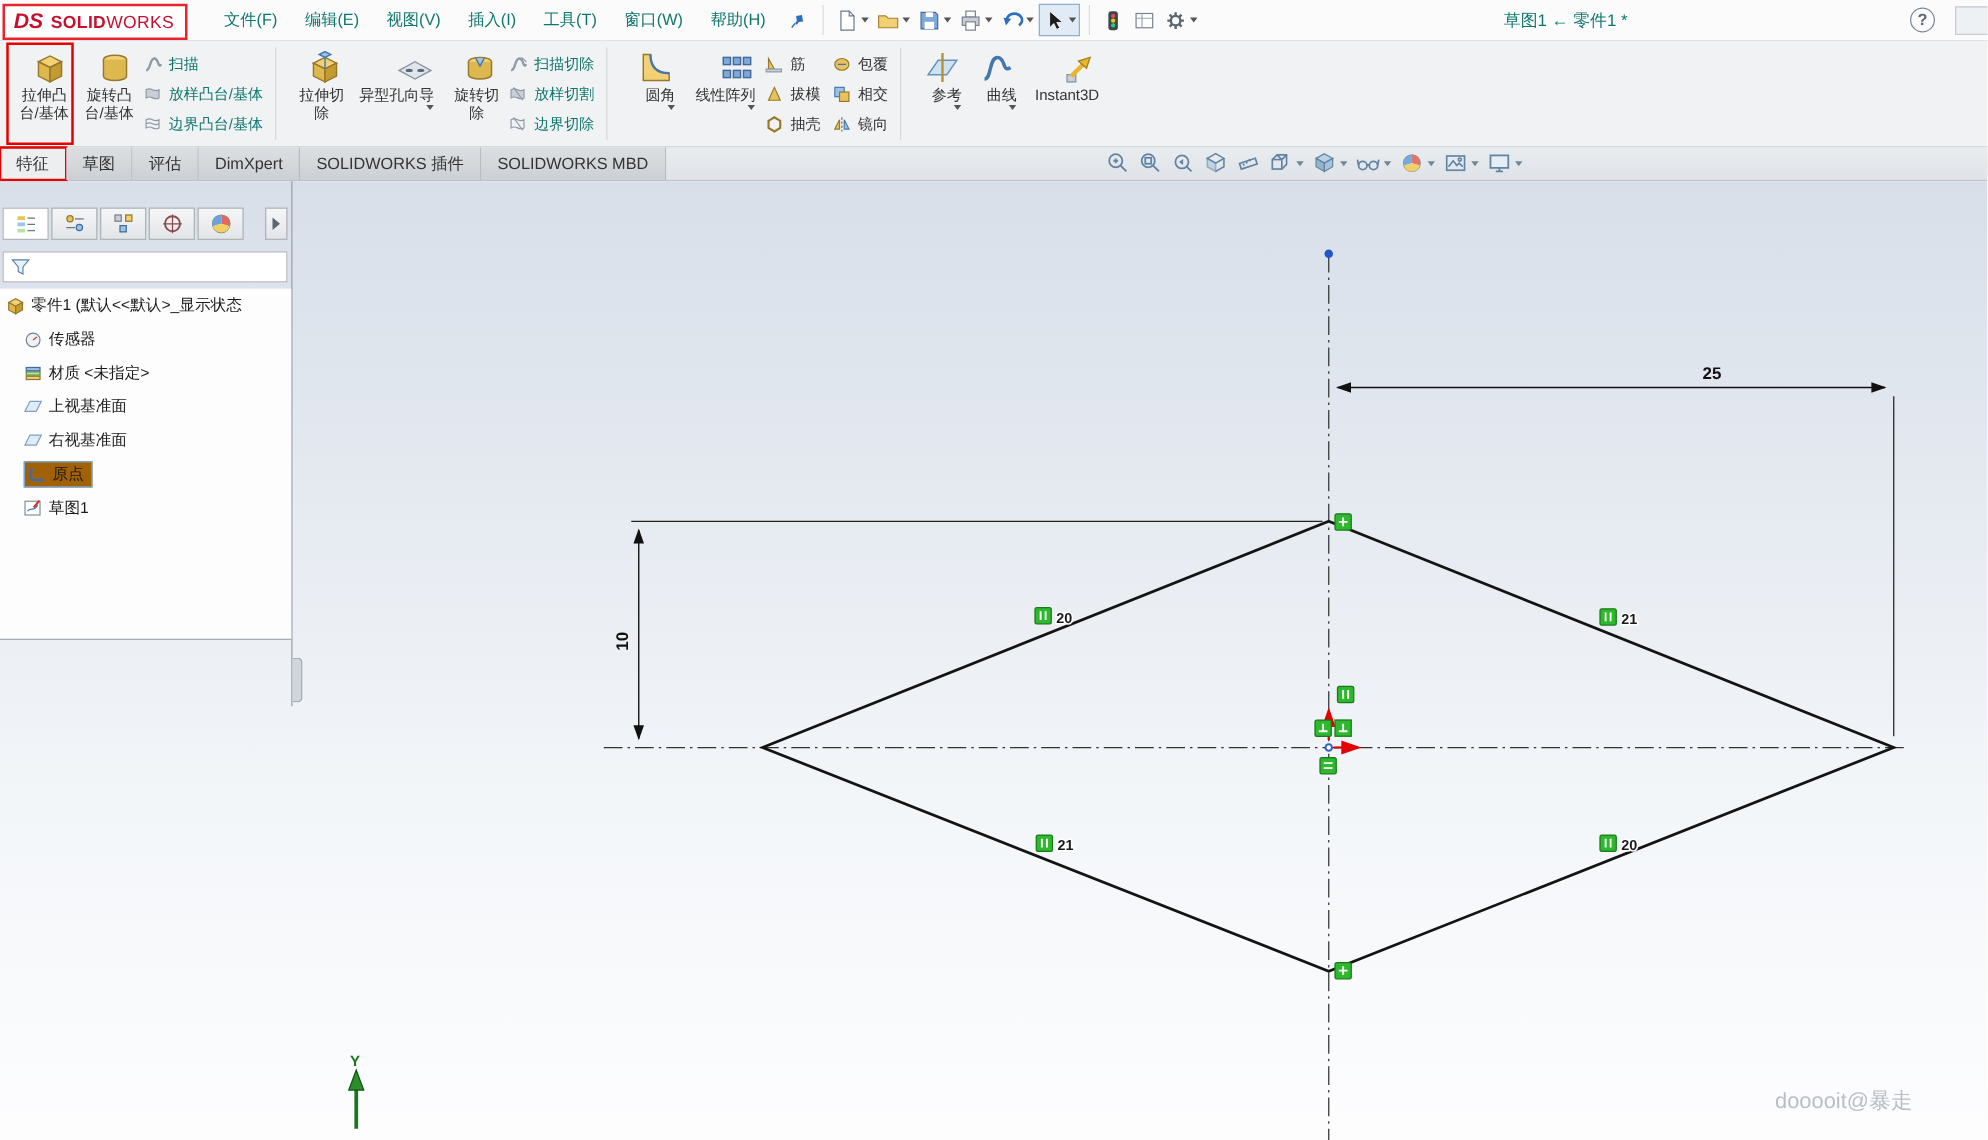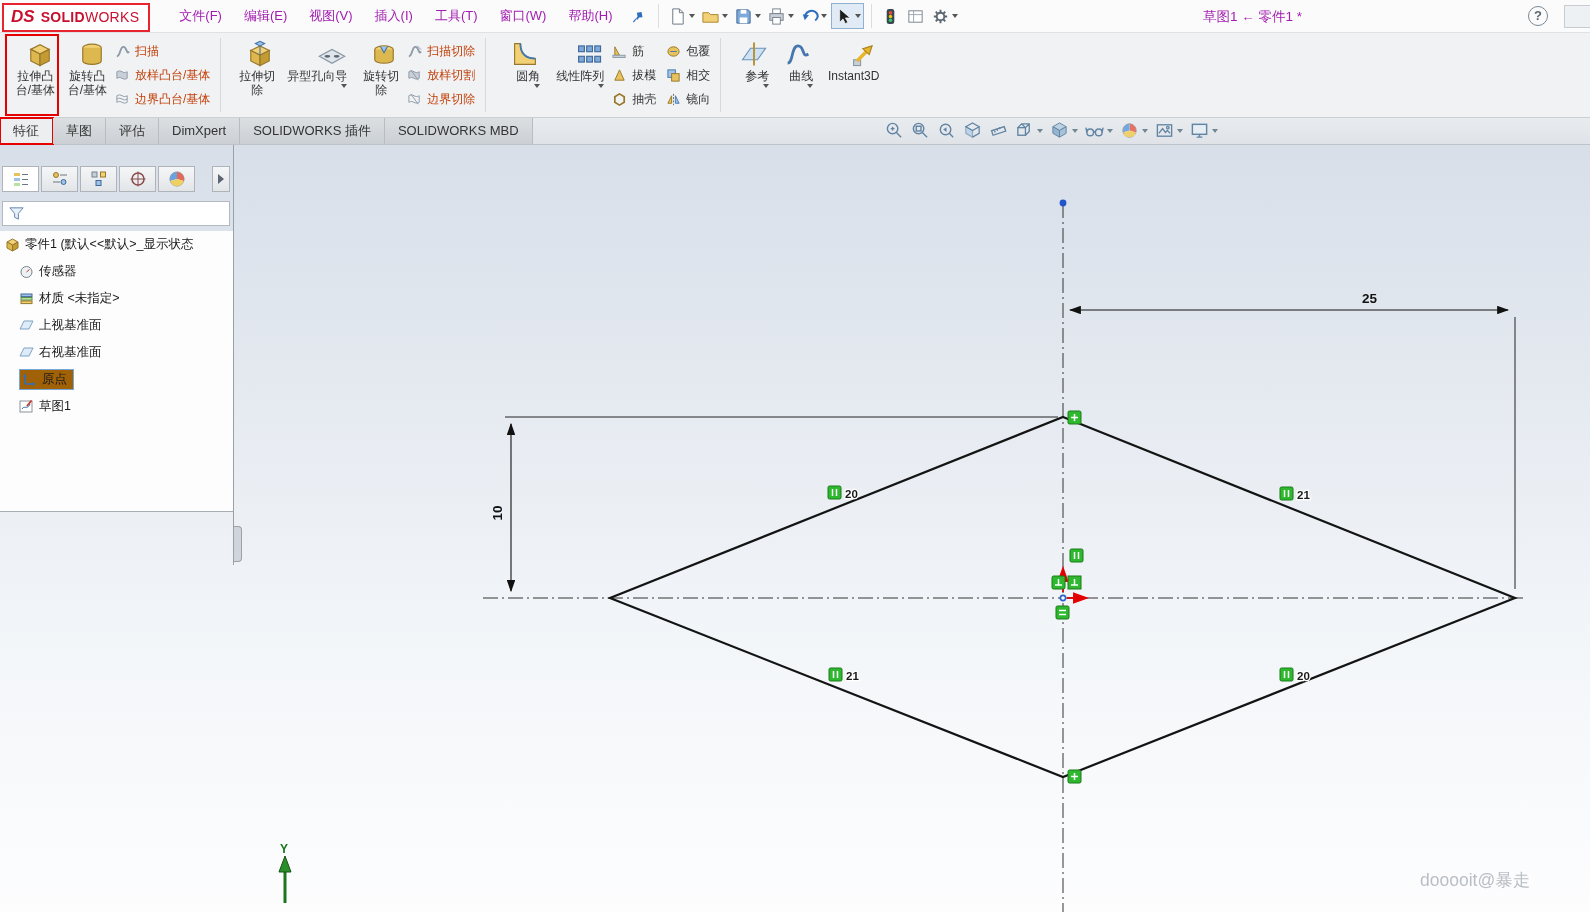--- a/index.html
+++ b/index.html
@@ -7,45 +7,45 @@
 body{font-family:"Liberation Sans","DejaVu Sans",sans-serif;font-size:13px;color:#222;background:#fff;overflow:hidden}
 .app{position:relative;width:1590px;height:912px;background:#fff}
 
 
 .menubar{position:absolute;top:0;left:0;right:0;height:33px;background:#fbfbfc;border-bottom:1px solid #e2e2e2;display:flex;align-items:center}
 .logo{display:flex;align-items:baseline;gap:6px;height:29px;margin:2px 0 0 2px;border:2px solid #e8242e;padding:2px 9px 0 7px;background:#fff}
 .logo .ds{color:#c8102e;font-weight:bold;font-style:italic;font-size:17px}
 .logo .sw{color:#c8102e;font-size:14px;letter-spacing:.3px}
 .logo .sw b{font-weight:bold}
 .menus{display:flex;margin-left:18px}
-.menu{padding:0 11px;line-height:32px;font-size:13px;color:#a21caf}
+.menu{padding:0 11px;line-height:32px;font-size:13px;color:#0f766e}
 .pin{margin:0 7px;display:flex;align-items:center}
 .vsep{width:1px;height:24px;background:#ddd;margin:0 6px}
 .tbtn{display:flex;align-items:center;height:26px;padding:0 2px;margin:0 1px}
 .tbtn svg{width:19px;height:19px}
 .tbtn.pressed{border:1px solid #8fb0cf;background:#e0ebf5}
 .crt{width:0;height:0;border-left:3.5px solid transparent;border-right:3.5px solid transparent;border-top:4px solid #555;margin-left:2px}
-.doc-title{position:absolute;left:1203px;top:0;line-height:33px;font-size:13.5px;color:#a21caf}
+.doc-title{position:absolute;left:1203px;top:0;line-height:33px;font-size:13.5px;color:#0f766e}
 .help{position:absolute;left:1528px;top:6px;width:20px;height:20px;border:1.5px solid #7b8894;border-radius:50%;color:#5a6874;text-align:center;line-height:17px;font-weight:bold;font-size:13px}
 .cuticon{position:absolute;left:1564px;top:5px;width:30px;height:23px;background:#eef1f4;border:1px solid #c6ccd2}
 
 
 .ribbon{position:absolute;top:33px;left:0;right:0;height:85px;background:#f1f2f3;border-bottom:1px solid #cdd0d3;display:flex;align-items:stretch;padding:0 2px}
 .rgroup{display:flex;padding:2px 4px}
 .vdiv{width:1px;background:#d7d9db;margin:5px 1px}
 .bigbtn{display:flex;flex-direction:column;align-items:flex-end;padding:4px 3px 2px;min-width:52px;position:relative}
 .bigbtn svg{width:30px;height:30px;flex:0 0 auto}
 .blbl{font-size:12px;line-height:13.5px;text-align:center;color:#333;margin-top:1px;white-space:nowrap}
 .blbl span{display:block}
 .blbl span:empty{display:none}
 .annotated{outline:2px solid #e60000;outline-offset:-1px}
 .smallcol{display:flex;flex-direction:column;justify-content:center;gap:1px;padding:2px 2px}
 .smallbtn{display:flex;align-items:center;gap:5px;height:23px;font-size:12px;color:#333;padding:0 3px;white-space:nowrap}
 .smallbtn svg{width:15px;height:15px;flex:0 0 auto}
-.dis span{color:#c2410c}
+.dis span{color:#0f766e}
 
 
 .tabrow{position:absolute;top:118px;left:0;right:0;height:27px;background:linear-gradient(#e2e5e8,#d2d6da);border-bottom:1px solid #bfc3c7;display:flex}
 .tab{padding:0 13px;line-height:26px;font-size:13px;color:#333;border-right:1px solid #b9bdc1;background:linear-gradient(#dcdfe2,#cbd0d4);white-space:nowrap}
 .tab.active{background:#eceef0}
 .tabfill{flex:1;background:linear-gradient(#e9eceF,#dfe3e7)}
 .headsup{position:absolute;left:885px;top:3px;display:flex;align-items:center;gap:7px;opacity:.92}
 .hic{display:flex;align-items:center;gap:2px}
 .hic svg{width:19px;height:19px}
 .hcrt{width:0;height:0;border-left:3px solid transparent;border-right:3px solid transparent;border-top:4px solid #67808f;margin-left:1px}

